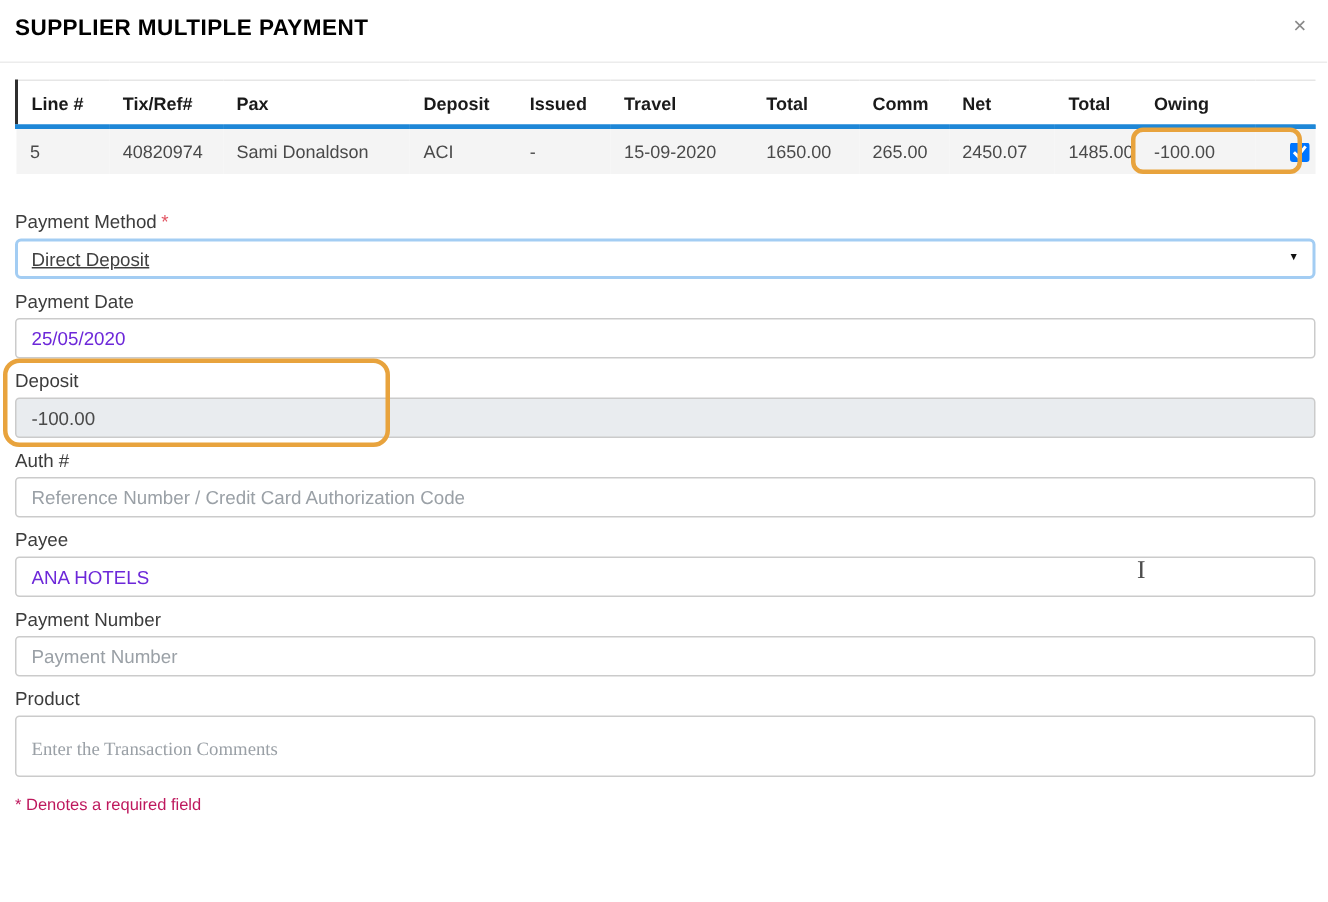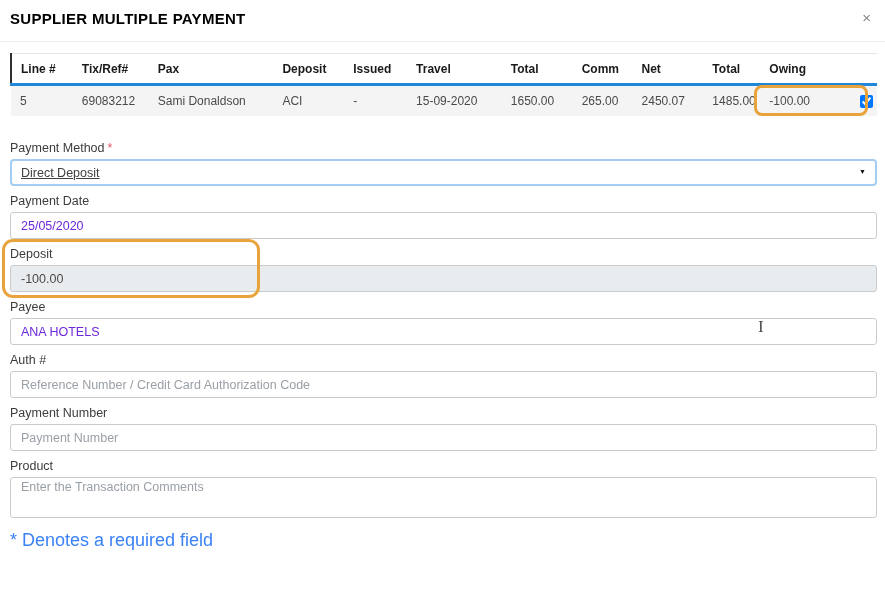--- a/index.html
+++ b/index.html
@@ -47,26 +47,26 @@
     appearance:none; -webkit-appearance:none;
     border:2px solid #a3cdf3; border-radius:4px; padding-left:9px; color:#404040;text-decoration:underline;
   }
   .select-wrap { position:relative; }
   .select-caret { position:absolute; right:11px; top:9px; font-size:7px; color:#111; pointer-events:none; }
   .ctl[disabled] { background:#e9ecef; color:#4a4a4a; }
   .amount-ring {
     position:absolute; left:-8px; top:-8px; width:258px; height:59px;
     border:3px solid #e8a33d; border-radius:11px; pointer-events:none; z-index:3;
   }
-  textarea.ctl { height:41px; padding-top:2px; resize:none; line-height:15px; }
+  textarea.ctl { height:41px; padding-top:14px; resize:none; line-height:15px;font-family:Liberation Serif, serif; }
   .cursor-ibeam {
     position:absolute; left:748px; top:17px; font-family:"Liberation Serif","DejaVu Serif",serif;
     font-size:17px; color:#4d4d4d; pointer-events:none; z-index:4;
   }
-  .required-note { font-size:18px; color:#3b82f6; }
+  .required-note { font-size:11px; color:#be185d; }
 </style>
 </head>
 <body>
 
 <div class="modal">
 
   <div class="modal-header">
     <div class="modal-title">SUPPLIER MULTIPLE PAYMENT</div>
     <div class="close-x">×</div>
   </div>
@@ -86,21 +86,21 @@
           <th class="col-comm">Comm</th>
           <th class="col-net">Net</th>
           <th class="col-paid">Total</th>
           <th class="col-owing">Owing</th>
           <th class="col-check"></th>
         </tr>
       </thead>
       <tbody>
         <tr>
           <td>5</td>
-          <td>69083212</td>
+          <td>40820974</td>
           <td>Sami Donaldson</td>
           <td>ACI</td>
           <td>-</td>
           <td>15-09-2020</td>
           <td>1650.00</td>
           <td>265.00</td>
           <td>2450.07</td>
           <td>1485.00</td>
           <td class="owing-cell">
             <span>-100.00</span>
@@ -131,28 +131,28 @@
       <input class="ctl" type="text" value="25/05/2020" style="">
     </div>
 
     <div class="form-group">
       <span class="amount-ring"></span>
       <label>Deposit</label>
       <input class="ctl" type="text" disabled="" value="-100.00" style="">
     </div>
 
     <div class="form-group">
+      <label>Auth #</label>
+      <input class="ctl" type="text" placeholder="Reference Number / Credit Card Authorization Code" style="">
+    </div>
+
+    <div class="form-group">
       <label>Payee</label>
       <input class="ctl" type="text" value="ANA HOTELS" style="">
       <span class="cursor-ibeam">I</span>
-    </div>
-
-    <div class="form-group">
-      <label>Auth #</label>
-      <input class="ctl" type="text" placeholder="Reference Number / Credit Card Authorization Code" style="">
     </div>
 
     <div class="form-group">
       <label>Payment Number</label>
       <input class="ctl" type="text" placeholder="Payment Number" style="">
     </div>
 
     <div class="form-group">
       <label>Product</label>
       <textarea class="ctl" placeholder="Enter the Transaction Comments" style=""></textarea>

